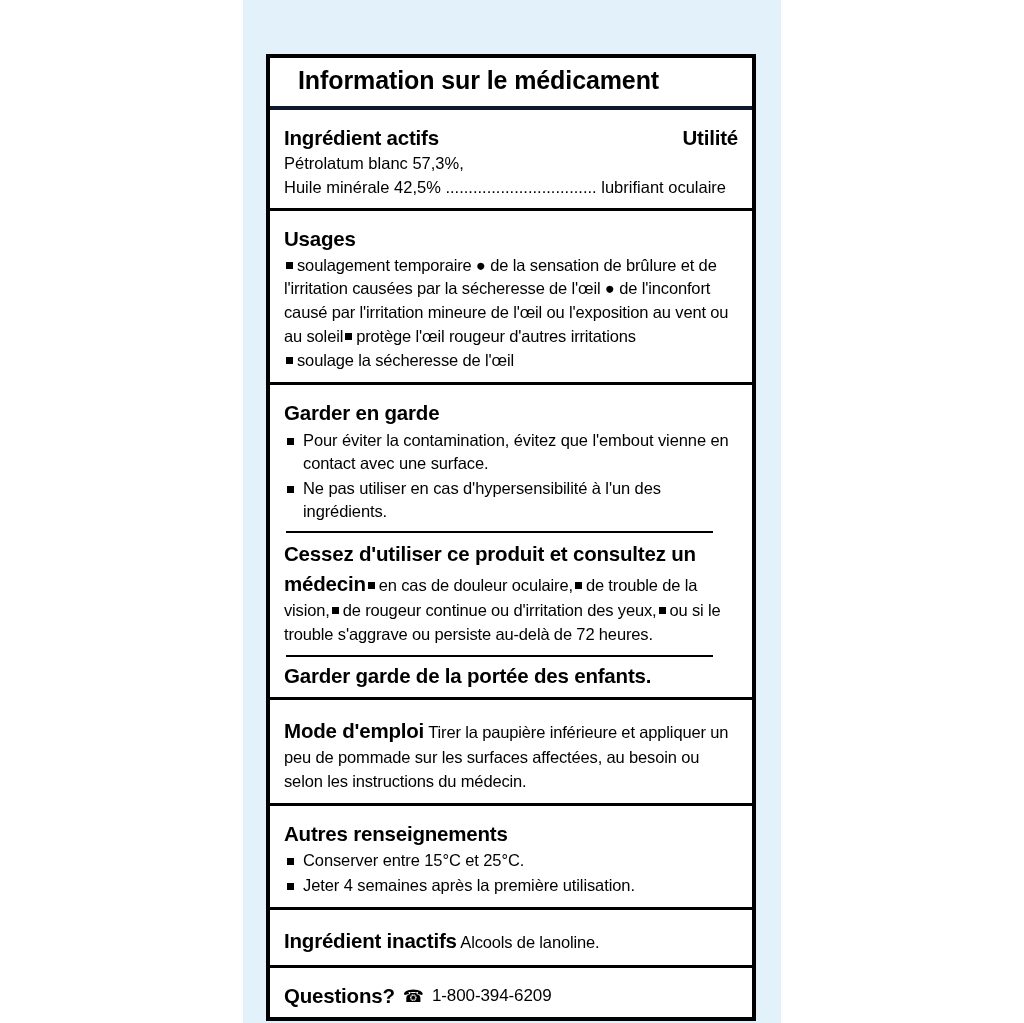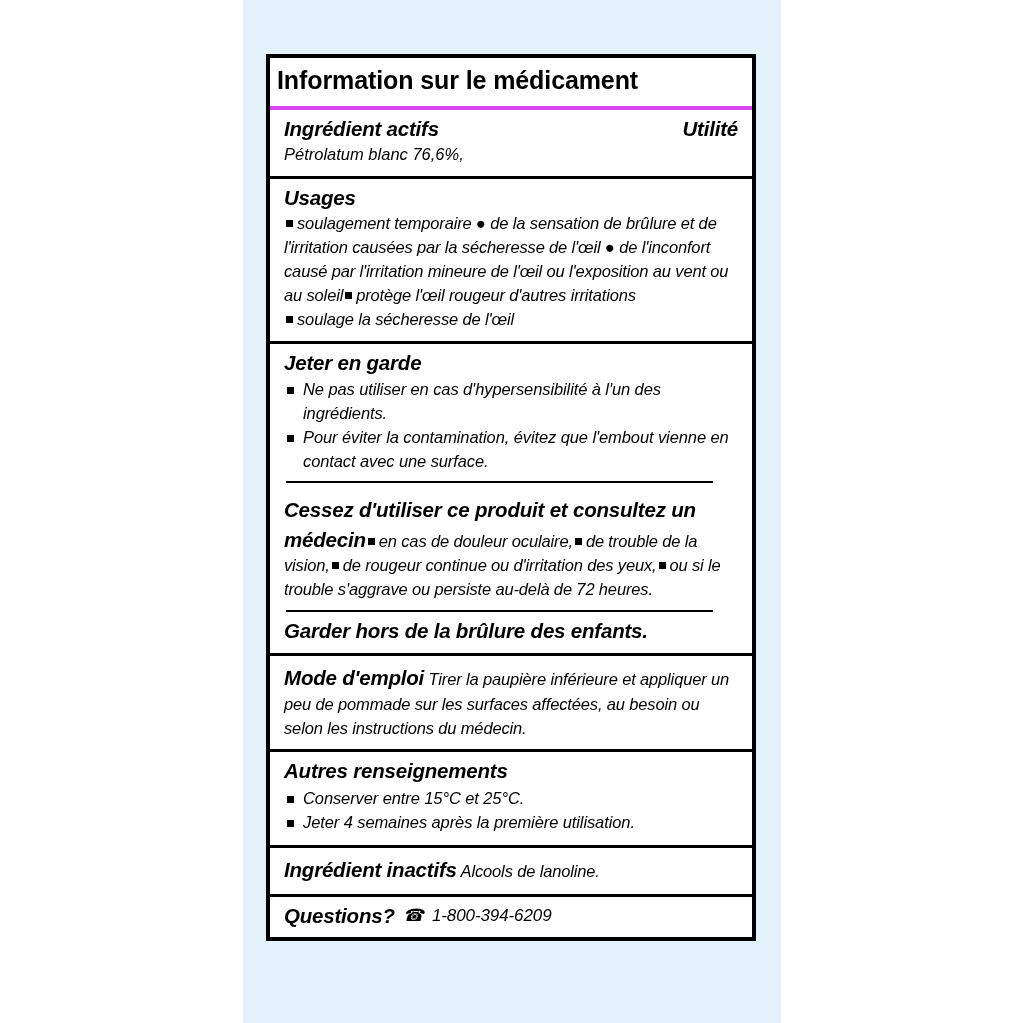--- a/index.html
+++ b/index.html
@@ -37,31 +37,30 @@
     left: 266px;
     top: 54px;
     width: 490px;
     box-sizing: border-box;
     background: #ffffff;
     border: 4px solid #000000;
     padding: 0;
   }
 
   .sect {
-    padding: 7px 14px 9px 14px;
+    padding: 16px 14px 9px 14px;
     border-bottom: 3px solid #000000;
-    font-style: italic;
   }
   .sect:last-child {
     border-bottom: none;
   }
 
   .title-bar {
-    padding: 9px 14px 11px 7px;
-    border-bottom: 4px solid #d946ef;
+    padding: 9px 14px 11px 28px;
+    border-bottom: 4px solid #0f172a;
   }
   .title-bar .t {
     font-size: 25px;
     font-weight: 600;
     letter-spacing: -0.1px;
     line-height: 1.1;
   }
 
   .head {
     font-size: 20.5px;
@@ -156,43 +155,44 @@
 
     <div class="title-bar">
       <div class="t">Information sur le médicament</div>
     </div>
 
     <div class="sect">
       <div class="head-row">
         <div class="head">Ingrédient actifs</div>
         <div class="head">Utilité</div>
       </div>
-      <div class="dotline small-gap">Pétrolatum blanc 76,6%,</div>
+      <div class="dotline small-gap">Pétrolatum blanc 57,3%,</div>
+      <div class="dotline">Huile minérale 42,5% ................................. lubrifiant oculaire</div>
     </div>
 
     <div class="sect">
       <div class="head">Usages</div>
       <div class="flowtext small-gap">
         <span class="sq"></span><span>soulagement temporaire ● de la sensation de brûlure et de l'irritation causées par la sécheresse de l'œil ● de l'inconfort causé par l'irritation mineure de l'œil ou l'exposition au vent ou au soleil</span><span class="sq"></span><span>protège l'œil rougeur d'autres irritations</span><br>
         <span class="sq"></span><span>soulage la sécheresse de l'œil</span>
       </div>
     </div>
 
     <div class="sect">
-      <div class="head">Jeter en garde</div>
+      <div class="head">Garder en garde</div>
       <ul class="bl">
+        <li>Pour éviter la contamination, évitez que l'embout vienne en contact avec une surface.</li>
         <li>Ne pas utiliser en cas d'hypersensibilité à l'un des ingrédients.</li>
-        <li>Pour éviter la contamination, évitez que l'embout vienne en contact avec une surface.</li>
       </ul>
       <div class="rule"></div>
-      <div class="flowtext" style="margin-top:12px;">
+      <div class="flowtext" style="margin-top:6px;">
         <span class="inline-head">Cessez d'utiliser ce produit et consultez un médecin</span><span class="sq"></span><span>en cas de douleur oculaire,</span><span class="sq"></span><span>de trouble de la vision,</span><span class="sq"></span><span>de rougeur continue ou d'irritation des yeux,</span><span class="sq"></span><span>ou si le trouble s'aggrave ou persiste au-delà de 72 heures.</span>
       </div>
       <div class="rule"></div>
-      <div class="head" style="margin-top:7px;">Garder hors de la brûlure des enfants.</div>
+      <div class="head" style="margin-top:7px;">Garder garde de la portée des enfants.</div>
     </div>
 
     <div class="sect">
       <div class="flowtext">
         <span class="inline-head">Mode d'emploi</span>
         <span>Tirer la paupière inférieure et appliquer un peu de pommade sur les surfaces affectées, au besoin ou selon les instructions du médecin.</span>
       </div>
     </div>
 
     <div class="sect">

